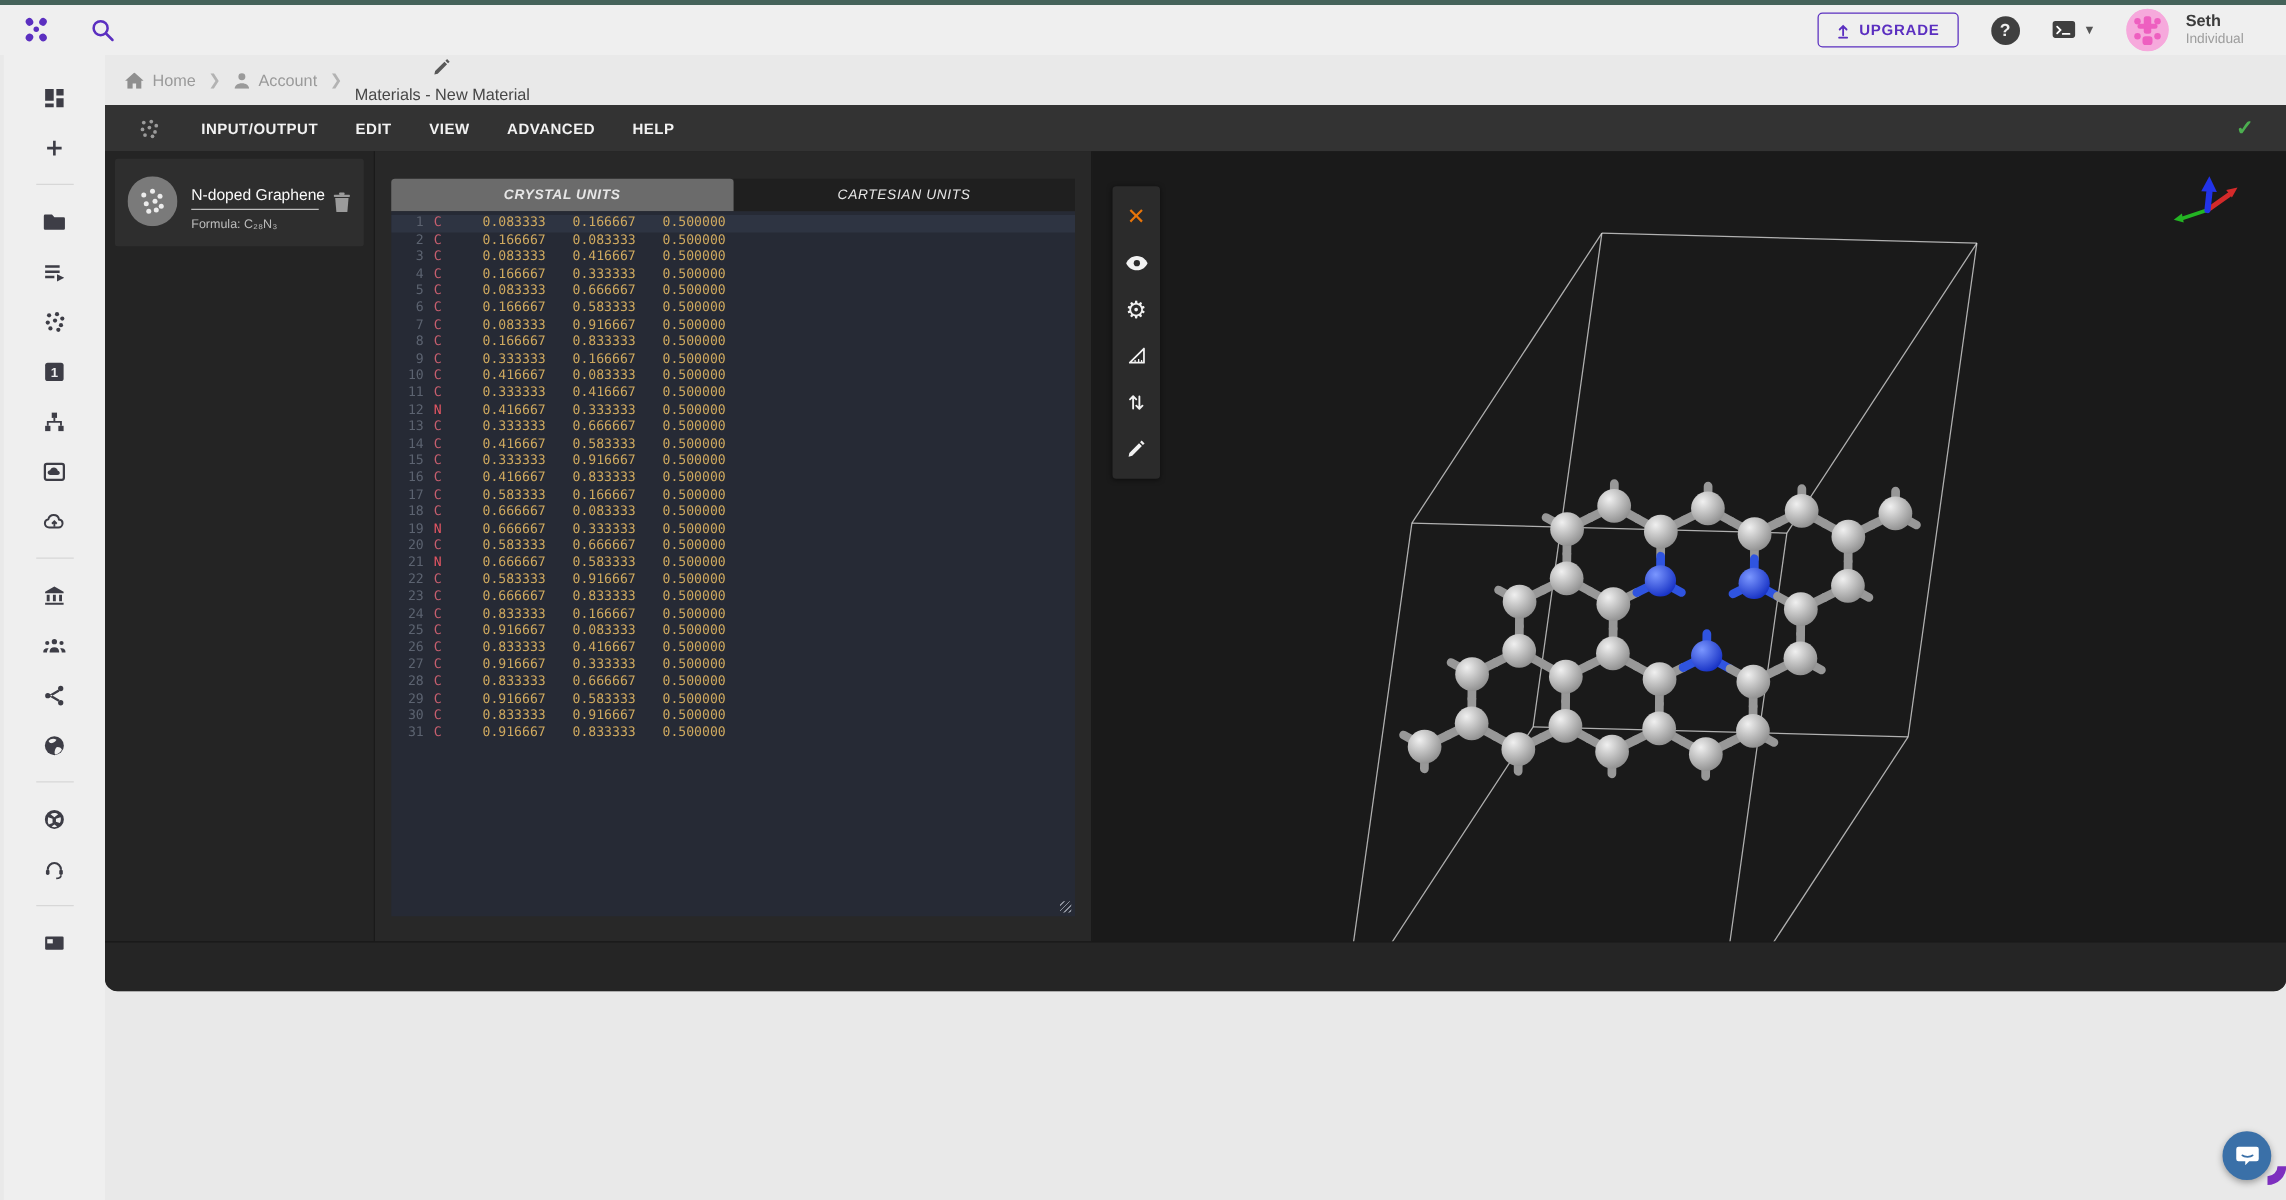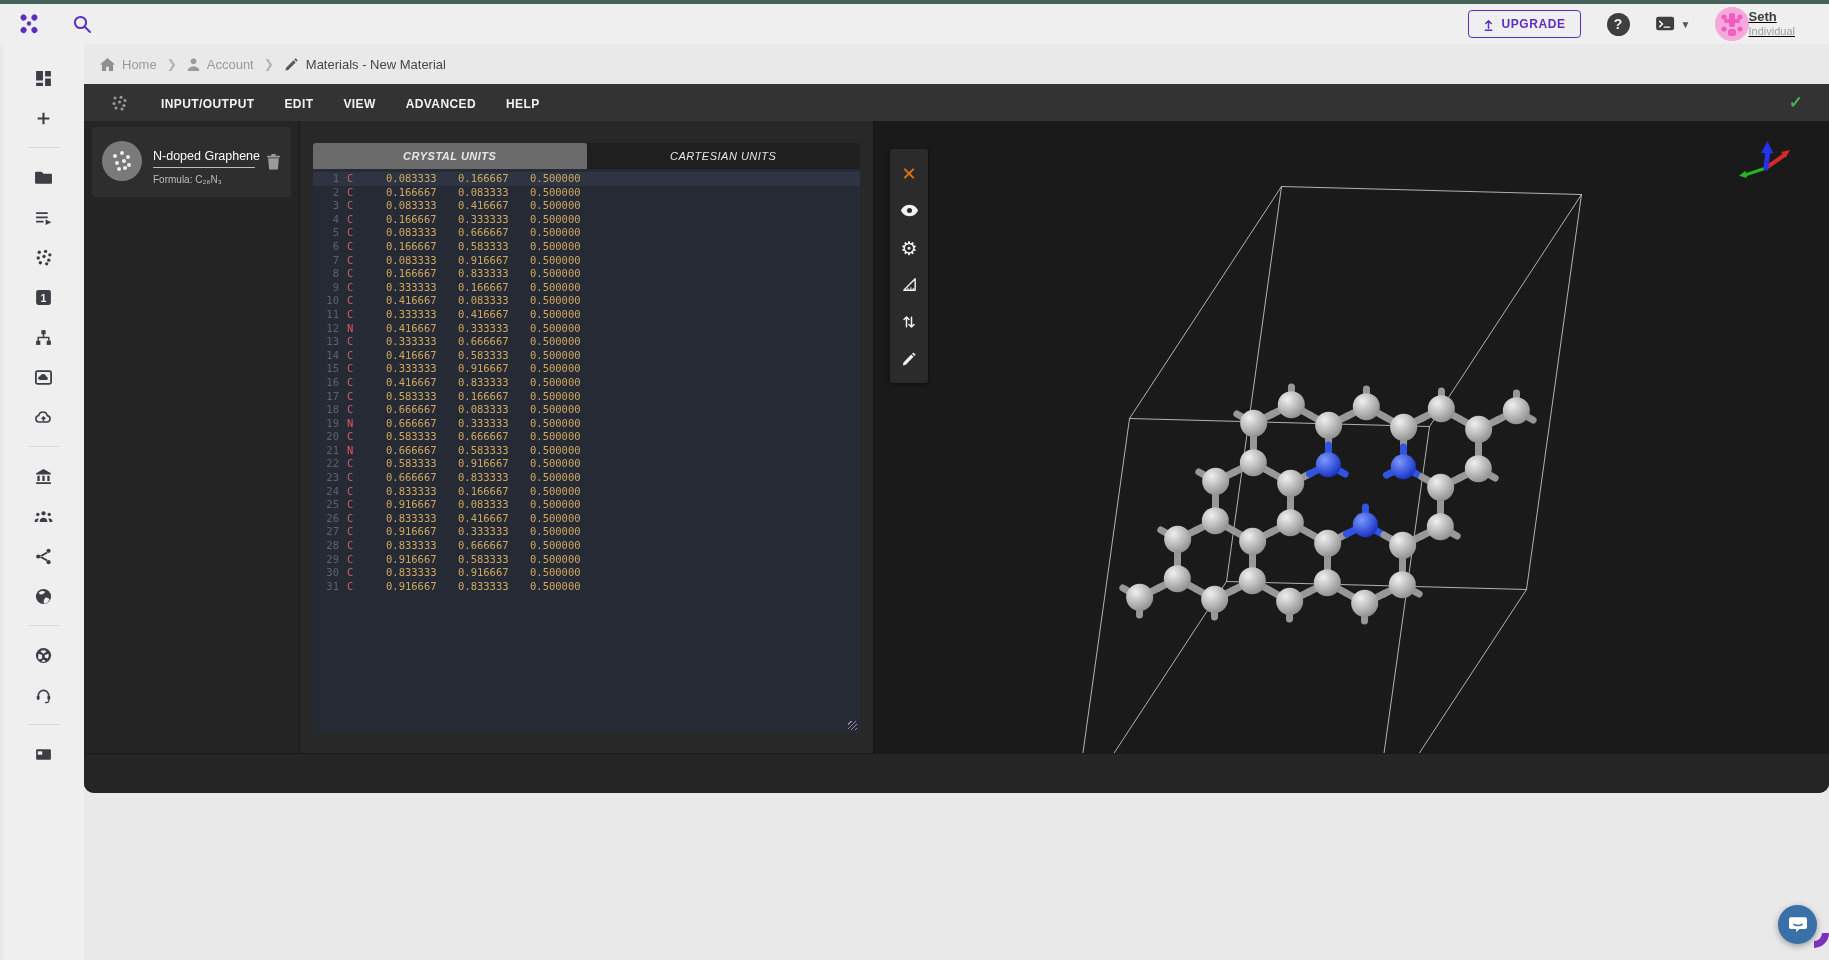--- a/index.html
+++ b/index.html
@@ -15,30 +15,30 @@
   .search-btn { margin-left:28px; width:24px; height:24px; display:flex; align-items:center; cursor:pointer; }
   .topbar-spacer { flex:1; }
   .upgrade-btn { display:flex; align-items:center; gap:7px; border:1px solid #5b2fc0; border-radius:4px;
     padding:6px 14px; color:#5b2fc0; font-size:12px; font-weight:bold; letter-spacing:.6px; cursor:pointer; background:#efefef; }
   .help-btn { margin-left:26px; width:23px; height:23px; border-radius:50%; background:#3f3f3f; color:#efefef;
     font-size:14px; font-weight:bold; display:flex; align-items:center; justify-content:center; cursor:pointer; }
   .term-btn { margin-left:24px; display:flex; align-items:center; gap:3px; cursor:pointer; }
   .caret { color:#555; font-size:10px; }
   .avatar { margin-left:24px; width:34px; height:34px; border-radius:50%; background:#f6a9dc; overflow:hidden;
     display:flex; align-items:center; justify-content:center; cursor:pointer; }
-  .user-meta { margin-left:0; line-height:1.15;text-decoration:underline; }
+  .user-meta { margin-left:14px; line-height:1.15; }
   .user-name { font-size:13px; color:#3c3c3c; font-weight:bold; }
   .user-plan { font-size:11px; color:#9d9d9d; }
 
   
   .breadcrumb { position:absolute; left:100px; top:44px; height:40px; display:flex; align-items:center;
     gap:10px; font-size:13px; color:#9a9a9a; }
   .crumb { display:flex; align-items:center; gap:7px; cursor:pointer; }
   .crumb-sep { color:#b3b3b3; font-size:12px; }
-  .crumb-current { color:#474747; }
+  .crumb-current { color:#474747;flex-direction:column; }
 
   
   .sidebar { position:absolute; left:3px; top:44px; width:81px; height:916px; background:#efefef;
     display:flex; flex-direction:column; align-items:center; padding-top:14px; }
   .side-icon { width:20px; height:20px; color:#3d3d46; margin:10px 0; display:flex; align-items:center;
     justify-content:center; cursor:pointer; }
   .side-icon svg { width:19px; height:19px; }
   .side-div { width:30px; height:1px; background:#d7d7d7; margin:9px 0; }
 
   

